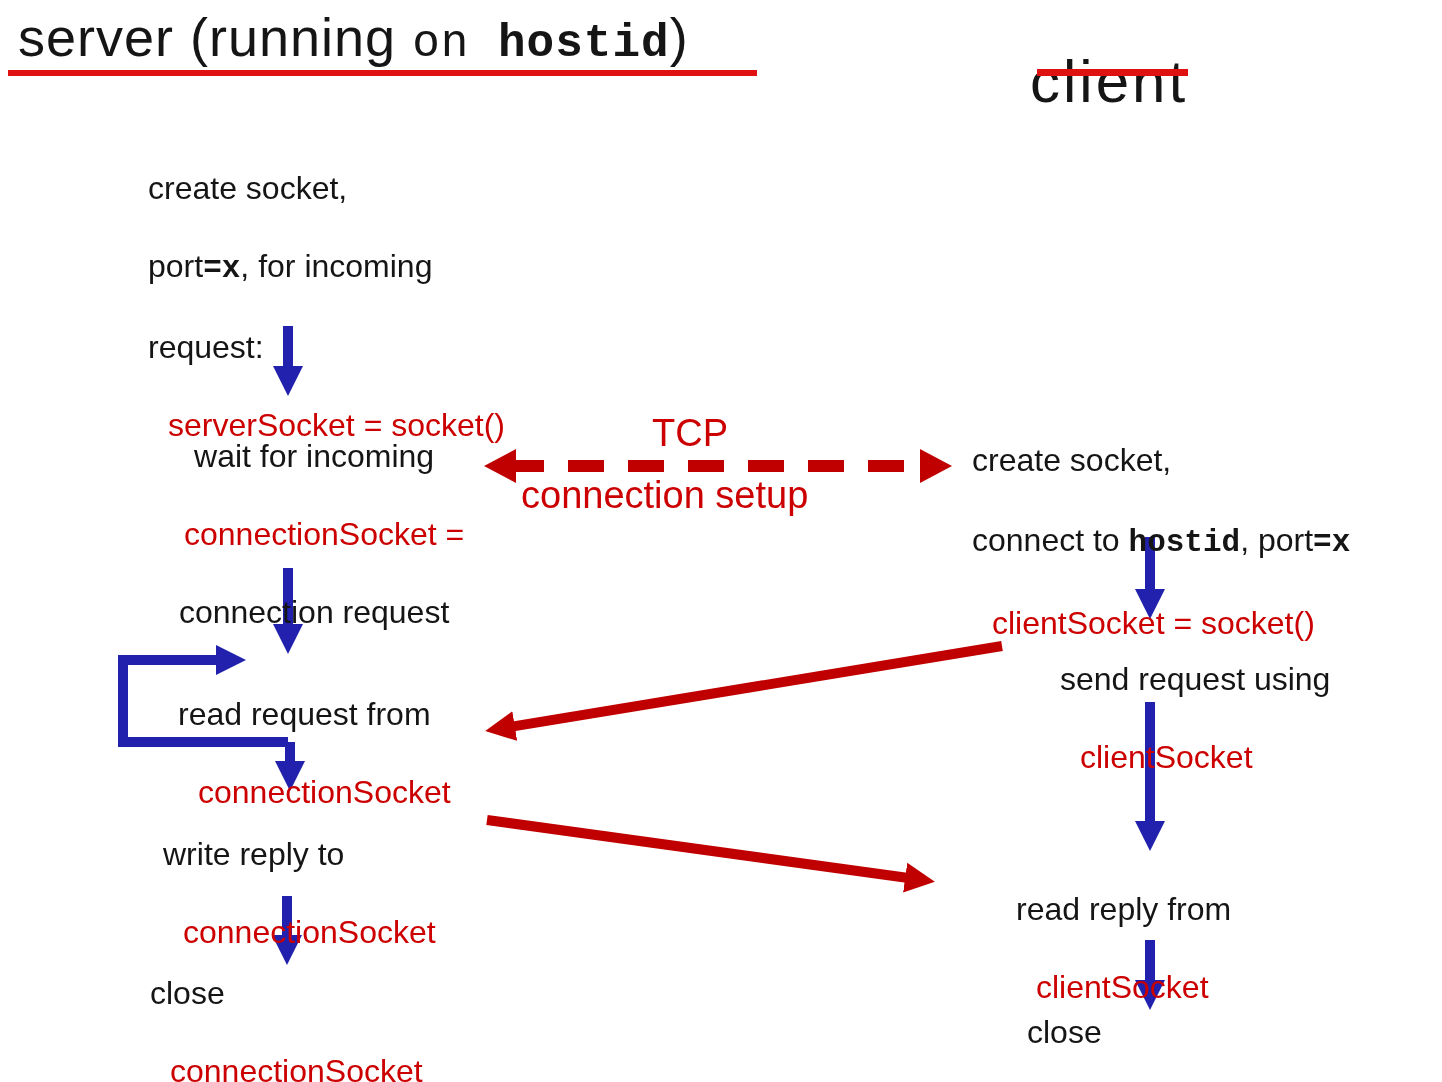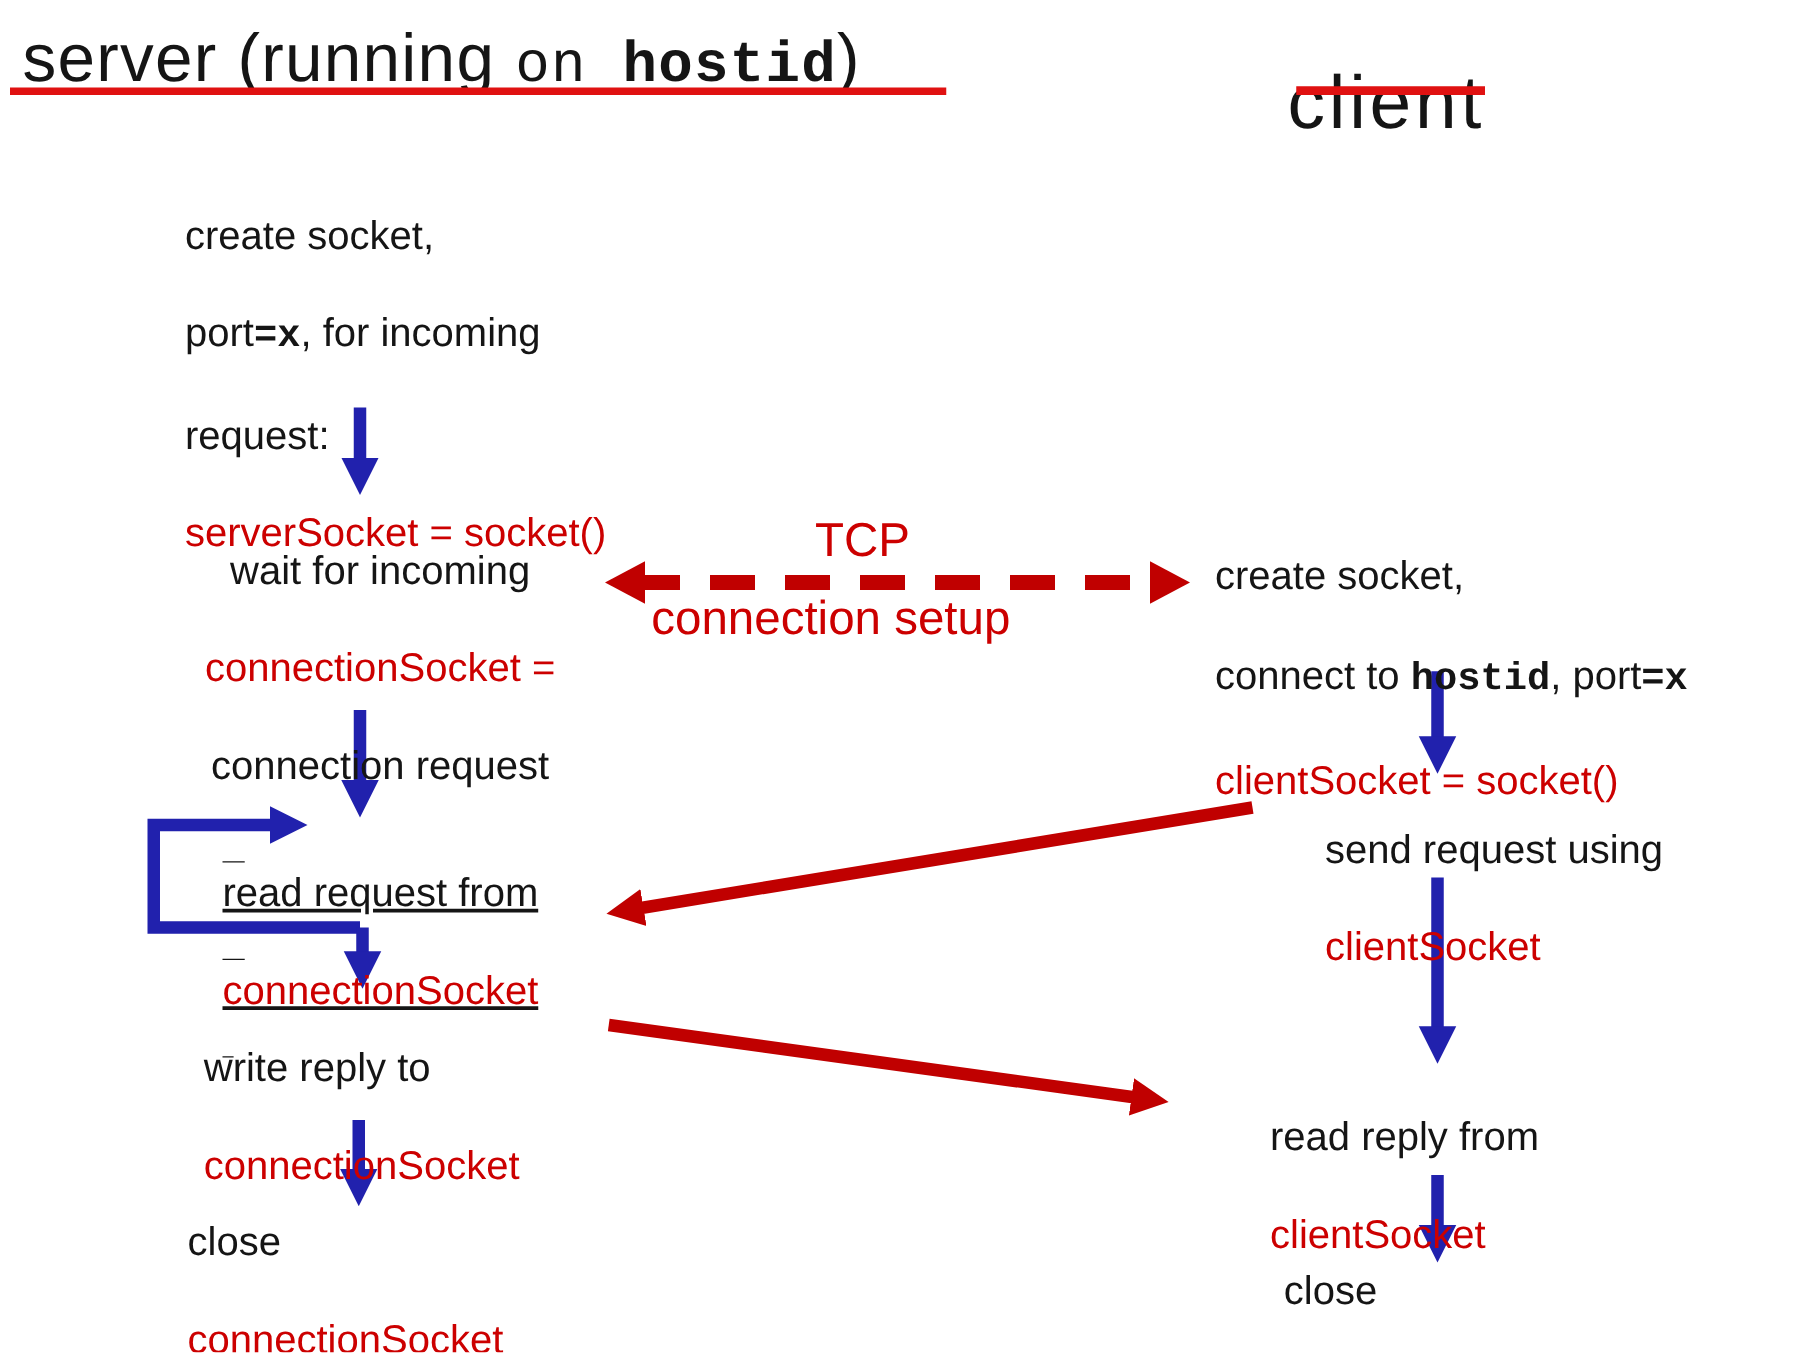--- a/index.html
+++ b/index.html
@@ -36,21 +36,21 @@
     color:var(--text-black);
   }
   .title .tmono{font-family:"Liberation Mono",monospace;font-size:46px;}
   .title .tmonob{font-family:"Liberation Mono",monospace;font-size:46px;font-weight:bold;}
   .client-title{font-size:60px;letter-spacing:3px;margin-top:47px;}
   .underline{position:absolute;background:var(--underline-red);}
 
   .block{position:absolute;white-space:pre;}
   .line{font-size:32px;line-height:42px;}
   .lh44 .line{line-height:44px;}
-  .red-code{color:var(--red-text);}
+  .red-code{color:var(--red-text);margin-left:20px;}
   .mono-b{font-family:"Liberation Mono",monospace;font-weight:bold;font-size:31px;}
   .tcp-label{
     position:absolute;
     color:var(--red-text);
     font-size:38px;
     white-space:pre;
   }
 </style>
 </head>
 <body>
@@ -78,21 +78,21 @@
     <line class="ln blue" x1="1150" y1="940" x2="1150" y2="998" marker-end="url(#mb)"></line>
 
     <line class="ln redln dashed" x1="508" y1="466" x2="928" y2="466"></line>
     <polygon class="headred" points="484,466 516,449 516,483"></polygon>
     <polygon class="headred" points="952,466 920,449 920,483"></polygon>
 
     <line class="ln redln" x1="1002" y1="646" x2="497" y2="729" marker-end="url(#mr)"></line>
     <line class="ln redln" x1="487" y1="820" x2="923" y2="880" marker-end="url(#mr)"></line>
   </svg>
 
-  <div class="title" style="left:18px;top:16px;"><span>server (running </span><span class="tmono">on </span><span class="tmonob">hostid</span><span>)</span></div>
+  <div class="title" style="left:18px;top:6px;"><span>server (running </span><span class="tmono">on </span><span class="tmonob">hostid</span><span>)</span></div>
   <div class="underline" style="left:8px;top:70px;width:749px;height:6px;"></div>
 
   <div class="title client-title" style="left:1030px;top:0px;">client</div>
   <div class="underline" style="left:1037px;top:69px;width:151px;height:7px;"></div>
 
   <div class="tcp-label" style="left:652px;top:412px;">TCP</div>
   <div class="tcp-label" style="left:521px;top:474px;">connection setup</div>
 
   <div class="block" style="left:148px;top:131px;">
     <div class="line">create socket,</div>
@@ -100,21 +100,21 @@
     <div class="line">request:</div>
     <div class="line red-code">serverSocket = socket()</div>
   </div>
 
   <div class="block" style="left:164px;top:399px;text-align:center;">
     <div class="line">wait for incoming</div>
     <div class="line red-code">connectionSocket =</div>
     <div class="line">connection request</div>
   </div>
 
-  <div class="block" style="left:178px;top:657px;text-decoration:underline;">
+  <div class="block" style="left:178px;top:657px;">
     <div class="line">read request from</div>
     <div class="line red-code">connectionSocket</div>
   </div>
 
   <div class="block" style="left:163px;top:797px;">
     <div class="line">write reply to</div>
     <div class="line red-code">connectionSocket</div>
   </div>
 
   <div class="block" style="left:150px;top:936px;">

